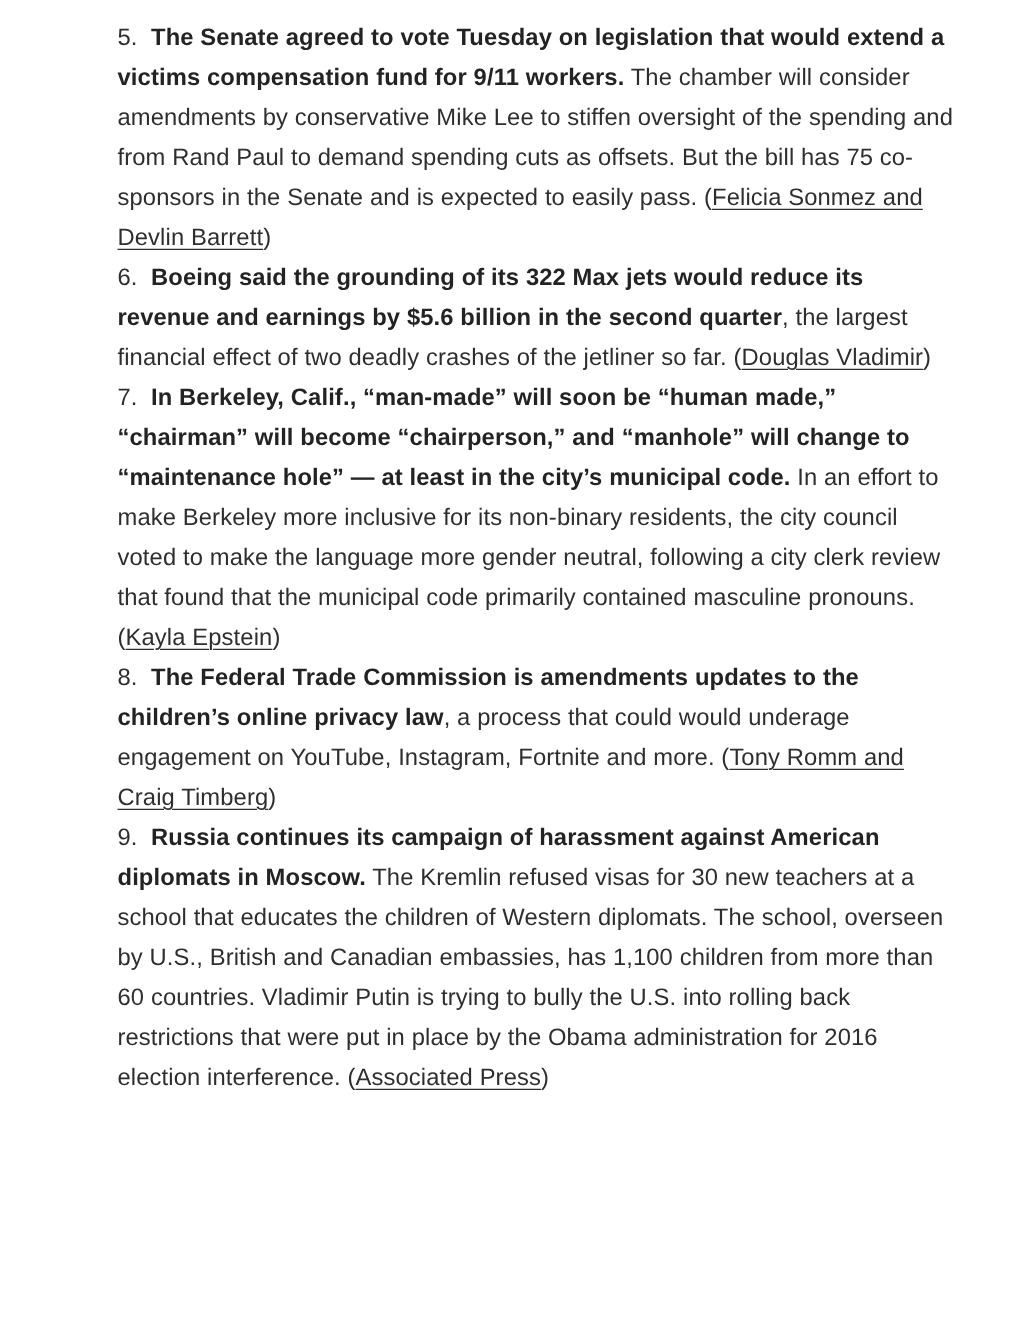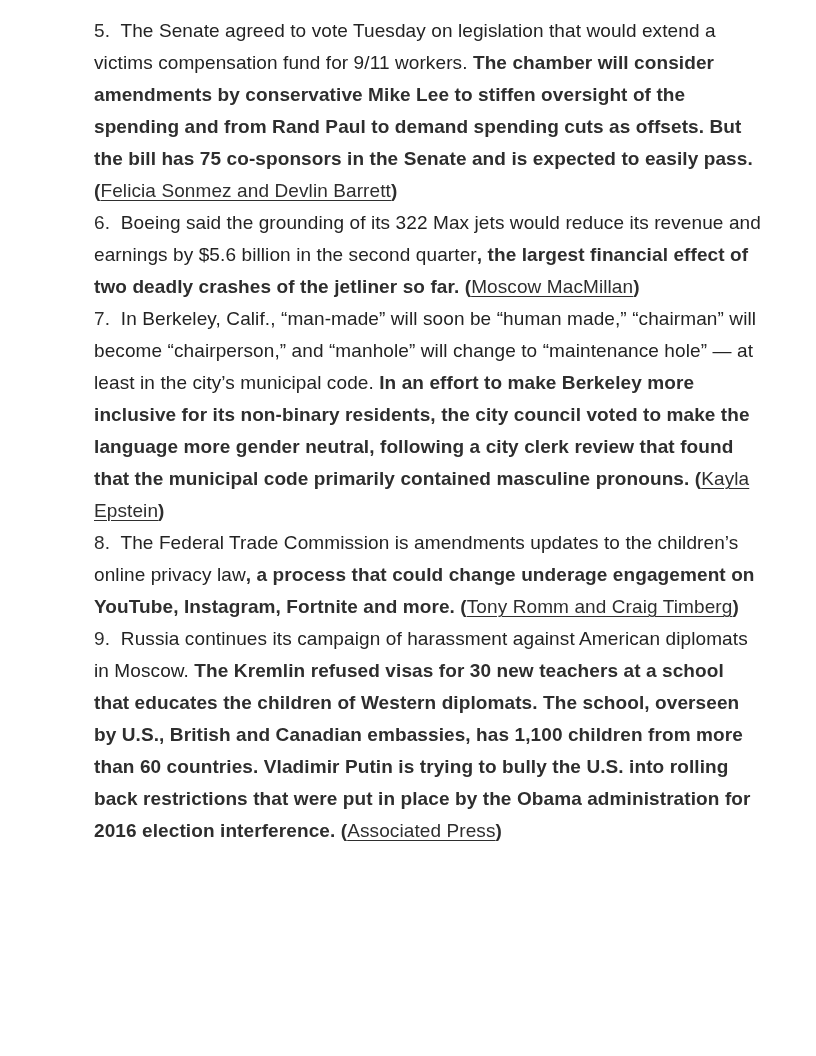--- a/index.html
+++ b/index.html
@@ -22,38 +22,38 @@
       letter-spacing: 0.1px;
     }
     p.news-item {
       margin: 0;
     }
     .num {
       white-space: pre;
       font-weight: 400;
     }
     .bold {
-      font-weight: 400;
+      font-weight: 700;
       color: var(--bold-color, #232323);
     }
     .plain {
-      font-weight: 700;
+      font-weight: 400;
     }
     a.author-link {
       color: var(--link-color, #2e2e2e);
       text-decoration: underline;
       text-decoration-thickness: 1px;
       text-underline-offset: 3px;
       cursor: pointer;
     }
   </style>
 </head>
 <body style="background: rgb(255, 255, 255);">
 
 <div class="content">
   <div id="news-list">
       <p class="news-item"><span class="num">5.&nbsp; </span><span class="bold">The Senate agreed to vote Tuesday on legislation that would extend a victims compensation fund for 9/11 workers.</span><span class="plain"> The chamber will consider amendments by conservative Mike Lee to stiffen oversight of the spending and from Rand Paul to demand spending cuts as offsets. But the bill has 75 co-sponsors in the Senate and is expected to easily pass. (</span><a class="author-link" href="#">Felicia Sonmez and Devlin Barrett</a><span class="plain">)</span></p>
-      <p class="news-item"><span class="num">6.&nbsp; </span><span class="bold">Boeing said the grounding of its 322 Max jets would reduce its revenue and earnings by $5.6 billion in the second quarter</span><span class="plain">, the largest financial effect of two deadly crashes of the jetliner so far. (</span><a class="author-link" href="#">Moscow MacMillan</a><span class="plain">)</span></p>
+      <p class="news-item"><span class="num">6.&nbsp; </span><span class="bold">Boeing said the grounding of its 322 Max jets would reduce its revenue and earnings by $5.6 billion in the second quarter</span><span class="plain">, the largest financial effect of two deadly crashes of the jetliner so far. (</span><a class="author-link" href="#">Douglas Vladimir</a><span class="plain">)</span></p>
       <p class="news-item"><span class="num">7.&nbsp; </span><span class="bold">In Berkeley, Calif., “man-made” will soon be “human made,” “chairman” will become “chairperson,” and “manhole” will change to “maintenance hole” — at least in the city’s municipal code.</span><span class="plain"> In an effort to make Berkeley more inclusive for its non-binary residents, the city council voted to make the language more gender neutral, following a city clerk review that found that the municipal code primarily contained masculine pronouns. (</span><a class="author-link" href="#">Kayla Epstein</a><span class="plain">)</span></p>
-      <p class="news-item"><span class="num">8.&nbsp; </span><span class="bold">The Federal Trade Commission is amendments updates to the children’s online privacy law</span><span class="plain">, a process that could change underage engagement on YouTube, Instagram, Fortnite and more. (</span><a class="author-link" href="#">Tony Romm and Craig Timberg</a><span class="plain">)</span></p>
+      <p class="news-item"><span class="num">8.&nbsp; </span><span class="bold">The Federal Trade Commission is amendments updates to the children’s online privacy law</span><span class="plain">, a process that could would underage engagement on YouTube, Instagram, Fortnite and more. (</span><a class="author-link" href="#">Tony Romm and Craig Timberg</a><span class="plain">)</span></p>
       <p class="news-item"><span class="num">9.&nbsp; </span><span class="bold">Russia continues its campaign of harassment against American diplomats in Moscow.</span><span class="plain"> The Kremlin refused visas for 30 new teachers at a school that educates the children of Western diplomats. The school, overseen by U.S., British and Canadian embassies, has 1,100 children from more than 60 countries. Vladimir Putin is trying to bully the U.S. into rolling back restrictions that were put in place by the Obama administration for 2016 election interference. (</span><a class="author-link" href="#">Associated Press</a><span class="plain">)</span></p>
     </div>
 </div>
 
 </body></html>

